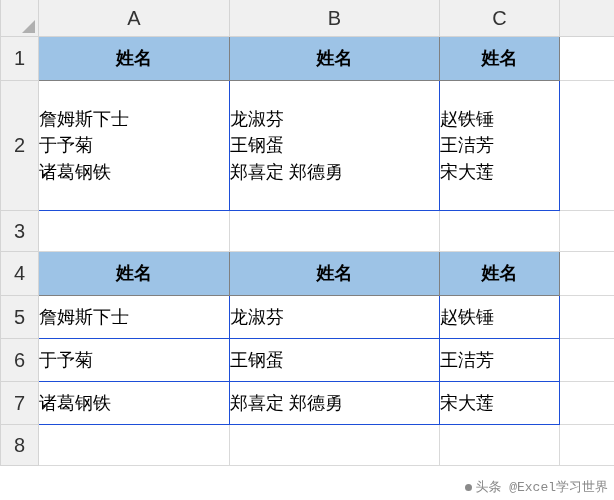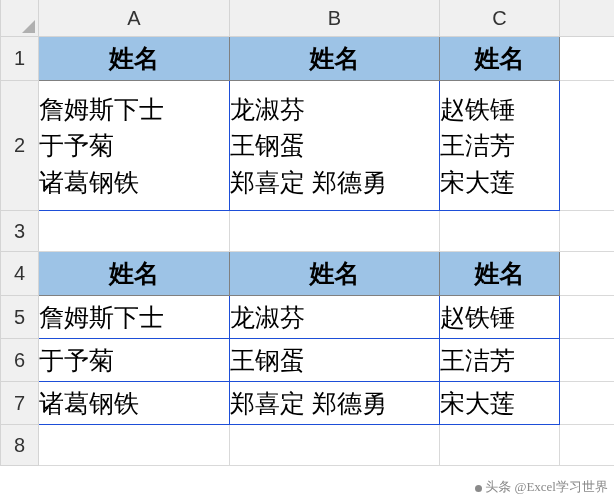--- a/index.html
+++ b/index.html
@@ -61,21 +61,21 @@
     background: #f0f0f0;
     border: 1px solid #d4d4d4;
     color: #333333;
     font-size: 20px;
     text-align: center;
     vertical-align: middle;
     font-weight: normal;
   }
   .cell {
     border: 1px solid #d9d9d9;
-    font-size: 25px;
+    font-size: 18px;
     color: #000000;
     padding: 0 8px;
     vertical-align: middle;
     white-space: pre-line;
     line-height: 1.45;
   }
   .cell.head {
     background: #9dc3e6;
     font-weight: bold;
     text-align: center;
@@ -101,21 +101,21 @@
   .outside {
     border: 1px solid #d9d9d9;
     background: #ffffff;
   }
   .watermark {
     position: absolute;
     right: 6px;
     bottom: 4px;
     font-size: 13px;
     color: #8a8a8a;
-    font-family: Liberation Serif, serif;
+    font-family: Liberation Mono, monospace;
     white-space: nowrap;
   }
   .wm-dot {
     display: inline-block;
     width: 7px;
     height: 7px;
     border-radius: 50%;
     background: #8a8a8a;
     margin-right: 3px;
     vertical-align: middle;

